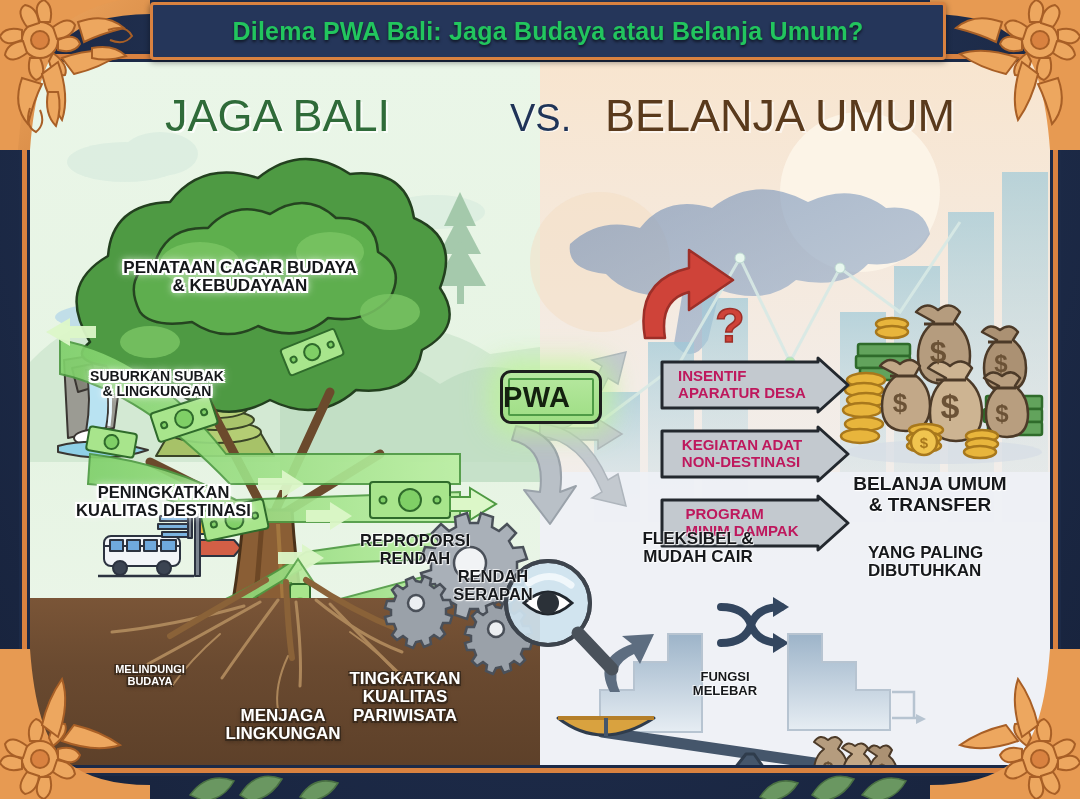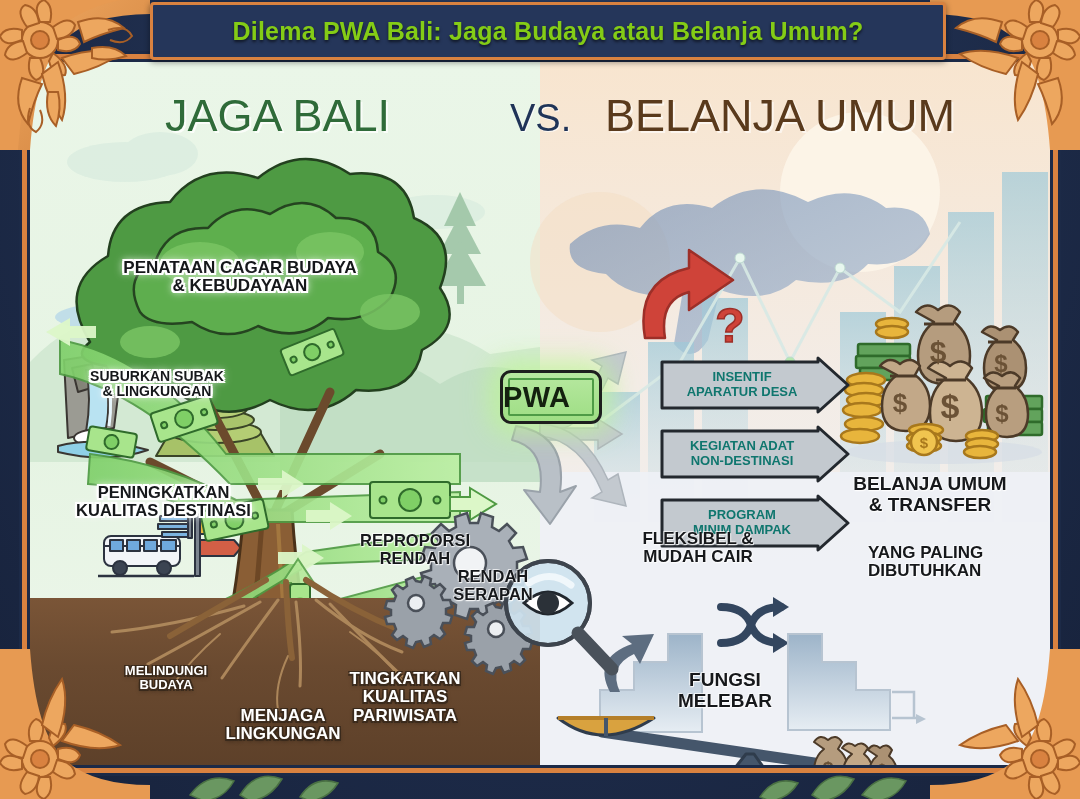--- a/index.html
+++ b/index.html
@@ -19,21 +19,21 @@
   .c-bl{left:0;bottom:0;transform:scaleY(-1);}
   .c-br{right:0;bottom:0;transform:scale(-1,-1);}
   .edge-orn{position:absolute;pointer-events:none;}
 
   
   #title-ribbon{position:absolute;left:150px;top:2px;width:790px;height:52px;
       background:#243category;}
   #title-ribbon{background:#25365a;border:3px solid #d98240;border-radius:4px;
       display:flex;align-items:center;justify-content:center;
       box-shadow:0 2px 6px rgba(0,0,0,.45);}
-  #title-text{color:#84cc16;font-size:25px;font-weight:bold;letter-spacing:.2px;
+  #title-text{color:#22c55e;font-size:25px;font-weight:bold;letter-spacing:.2px;
       text-shadow:0 2px 3px rgba(0,0,0,.6);white-space:nowrap;}
 
   
   #canvas{position:absolute;left:30px;top:62px;width:1020px;height:708px;overflow:hidden;
       border-radius:3px;background:#eef6ec;}
   .panel{position:absolute;top:0;bottom:0;}
   #panel-left{left:0;width:510px;background:linear-gradient(180deg,#eaf6e8 0%,#e6f4e3 55%,#eef7ec 100%);}
   #panel-right{left:510px;right:0;background:linear-gradient(180deg,#f8e5cf 0%,#f3ece6 45%,#eef1f5 100%);}
 
   
@@ -68,22 +68,22 @@
       background:linear-gradient(180deg,#b7e8a0,#9ede84);border:3px solid #1d1f1d;
       border-radius:11px;display:flex;align-items:center;justify-content:flex-start;
       box-shadow:0 0 26px 10px rgba(190,245,150,.75);}
   #pwa-inner{position:absolute;inset:5px;border:2px solid #4e9b46;border-radius:2px;}
   #pwa-text{position:relative;font-size:29px;font-weight:bold;color:#14210f;letter-spacing:.5px;}
 
   
   .arrow-banner{position:absolute;height:58px;}
   .arrow-banner svg{position:absolute;inset:0;width:100%;height:100%;}
   .arrow-banner .at{position:absolute;inset:0;display:flex;align-items:center;
-      justify-content:center;padding-right:26px;font-size:13px;font-weight:bold;
-      color:#0f766e;text-align:center;line-height:1.12;white-space:pre-line;}
+      justify-content:center;padding-right:26px;font-size:15px;font-weight:bold;
+      color:#be185d;text-align:left;line-height:1.12;white-space:pre-line;}
 
   
   .abs{position:absolute;}
   svg{overflow:visible;}
 </style>
 </head>
 <body>
 
 <div id="stage">
 
@@ -602,21 +602,21 @@
     <div class="lbl glow" style="left:22px;top:307px;width:210px;font-size:14px">SUBURKAN SUBAK
 &amp; LINGKUNGAN</div>
     <div class="lbl glow" style="left:26px;top:422px;width:215px;font-size:16.5px">PENINGKATKAN
 KUALITAS DESTINASI</div>
 
     <div class="lbl dark" style="left:310px;top:470px;width:150px;font-size:16.5px">REPROPORSI
 RENDAH</div>
     <div class="lbl dark" style="left:398px;top:506px;width:130px;font-size:16.5px">RENDAH
 SERAPAN</div>
 
-    <div class="lbl white" style="left:56px;top:602px;width:160px;font-size:13px">MELINDUNGI
+    <div class="lbl white" style="left:40px;top:602px;width:160px;font-size:11px">MELINDUNGI
 BUDAYA</div>
     <div class="lbl white" style="left:168px;top:645px;width:170px;font-size:17px">MENJAGA
 LINGKUNGAN</div>
     <div class="lbl white" style="left:300px;top:608px;width:150px;font-size:17px">TINGKATKAN
 KUALITAS
 PARIWISATA</div>
 
     <div class="arrow-banner" style="left:630px;top:294px;width:190px">
       <svg viewBox="0 0 190 58" preserveAspectRatio="none">
         <path d="M2 6 H158 V2 L188 29 L158 56 V52 H2 Z" fill="#c3c9cf" stroke="#23282e" stroke-width="3" stroke-linejoin="round"></path>
@@ -641,21 +641,21 @@
 MINIM DAMPAK</div>
     </div>
 
     <div class="lbl dark" style="left:790px;top:412px;width:220px;font-size:19px">BELANJA UMUM
 &amp; TRANSFER</div>
 
     <div class="lbl dark" style="left:588px;top:468px;width:160px;font-size:17px;text-align:center">FLEKSIBEL &amp;
 MUDAH CAIR</div>
     <div class="lbl dark" style="left:838px;top:482px;width:170px;font-size:17px;text-align:left">YANG PALING
 DIBUTUHKAN</div>
-    <div class="lbl dark" style="left:630px;top:608px;width:130px;font-size:19px">FUNGSI
+    <div class="lbl dark" style="left:630px;top:608px;width:130px;font-size:13px">FUNGSI
 MELEBAR</div>
 
   </div>
 
   <div class="frame-inner-border"></div>
 
   <div class="corner-orn c-tl">
     <svg viewBox="0 0 150 150">
       <defs>
         <linearGradient id="ornG" x1="0" y1="0" x2="1" y2="1">

